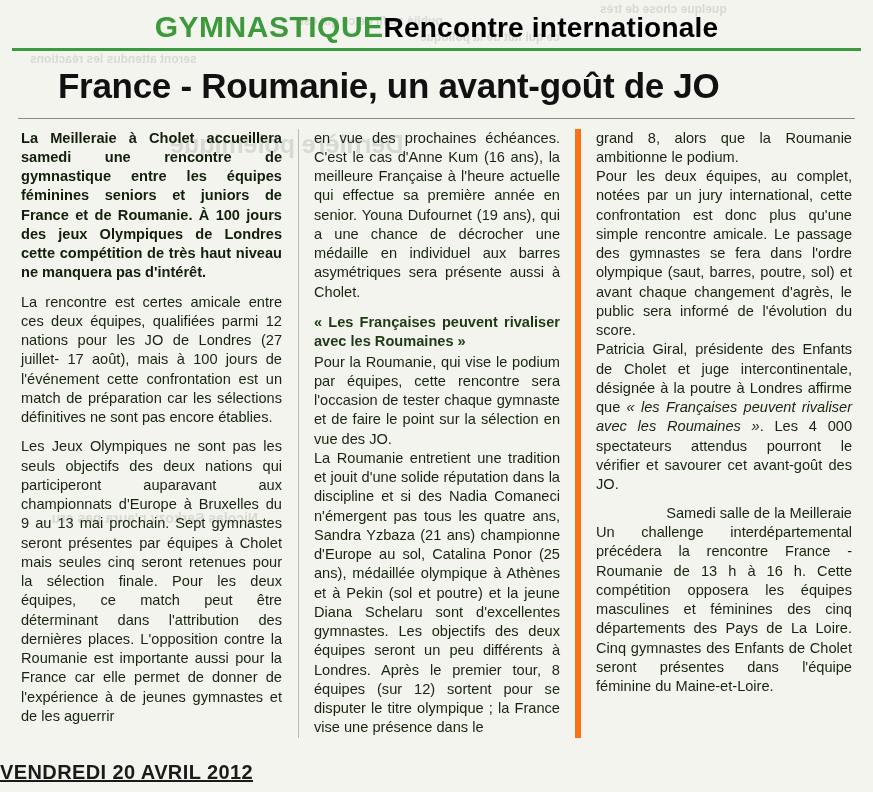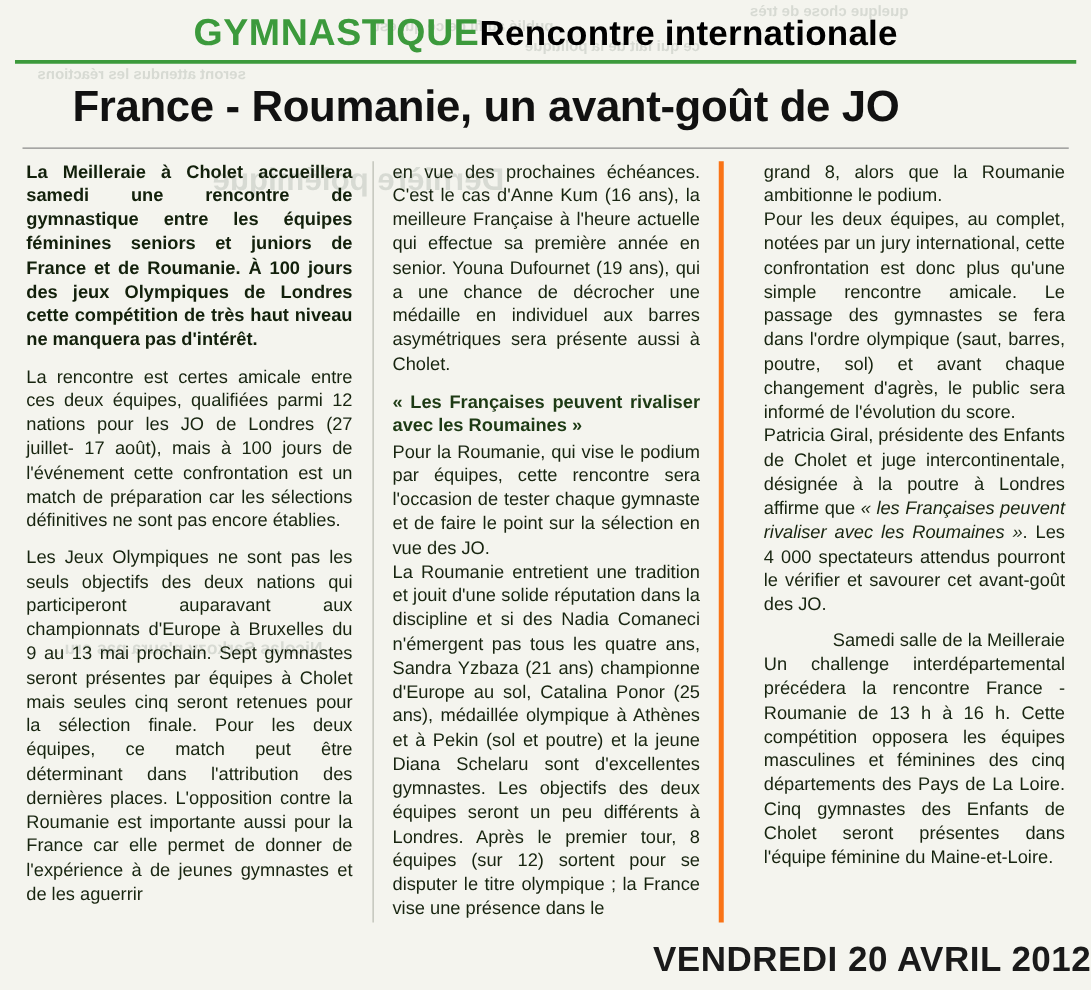--- a/index.html
+++ b/index.html
@@ -90,21 +90,21 @@
   .col {
     width: 277px;
     box-sizing: border-box;
     font-size: 14.6px;
     line-height: 1.32;
     text-align: justify;
     color: #17240f;
   }
   .col.c1 { padding-right: 16px; }
   .col.c2 { padding: 0 15px; border-left: 1px solid #b9bcb2; }
-  .col.c3 { padding-left: 32px; border-left: 4px solid #f97316; }
+  .col.c3 { padding-left: 15px; border-left: 6px solid #f97316; }
 
   .col p { margin: 0; }
   .lede {
     font-weight: bold;
     color: #12200b;
   }
   .subhead {
     font-weight: bold;
     color: #1d3a14;
     margin-top: 11px !important;
@@ -120,26 +120,27 @@
     margin-top: 10px !important;
     line-height: 1.3;
   }
 
   
   .footer-date {
     position: absolute;
     left: 0;
     right: 0;
     bottom: 8px;
-    text-align: right;
-    font-size: 28px;
+    text-align: left;
+    font-size: 20px;
     font-weight: bold;
     color: #1a1a1a;
     letter-spacing: 0.4px;
     z-index: 3;
+    text-decoration: underline;
   }
 </style>
 </head>
 <body>
 
 <div class="page">
 
   <div class="bleed" style="left:170px; top:130px; font-size:25px;">Dernière polémique</div>
   <div class="bleed" style="left:40px; top:510px; font-size:14px;">Nicolas Sarkozy n'aura pas cru...</div>
   <div class="bleed" style="left:30px; top:52px; font-size:12px;">seront attendus les réactions</div>

